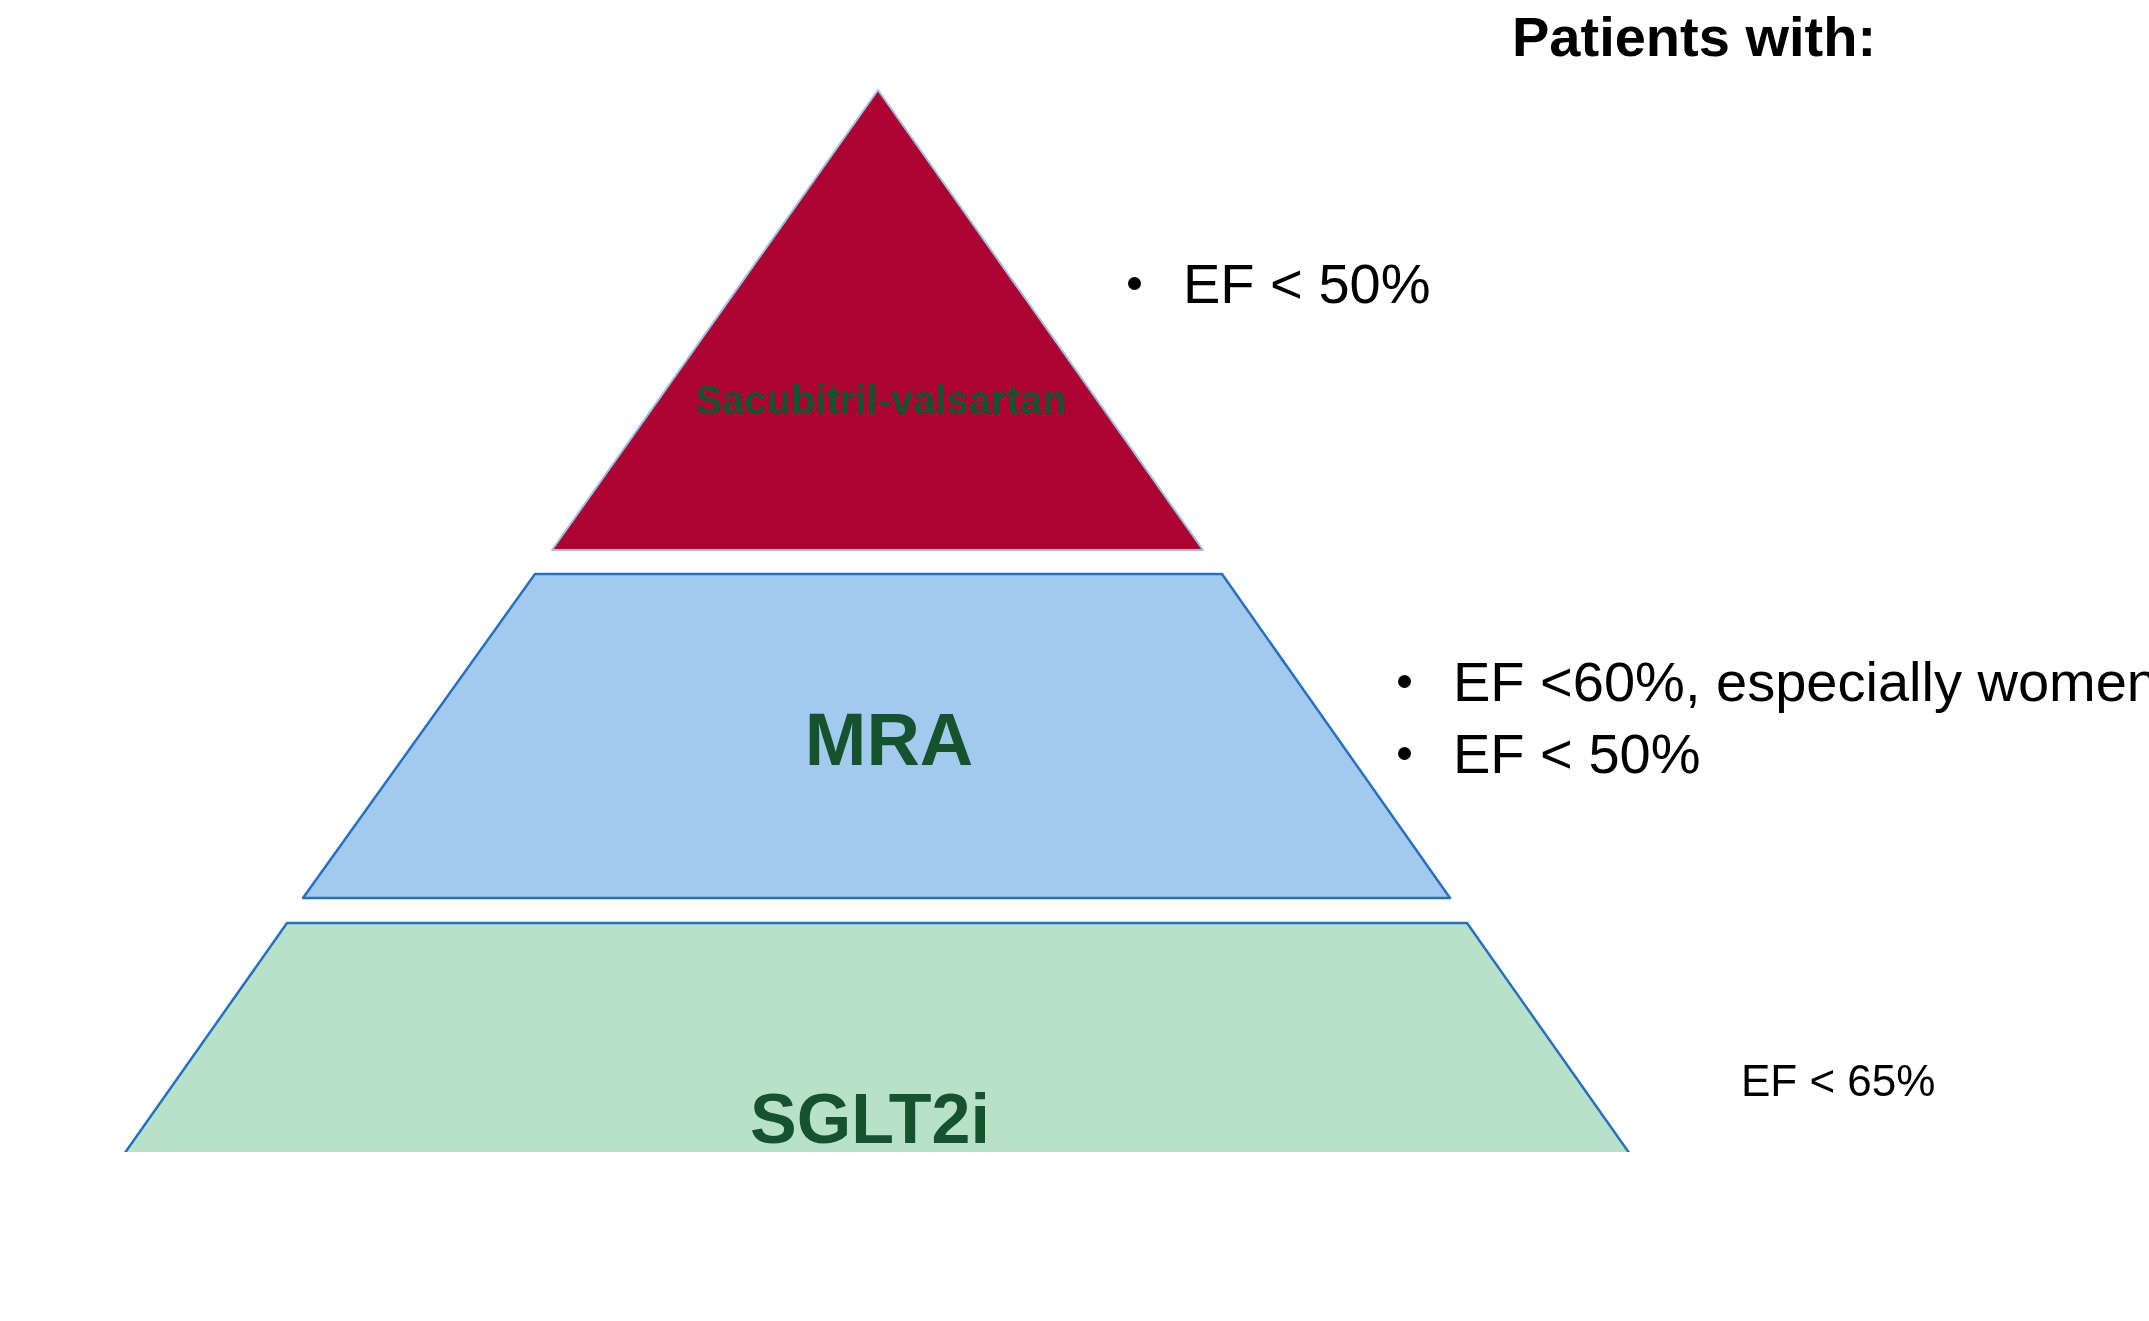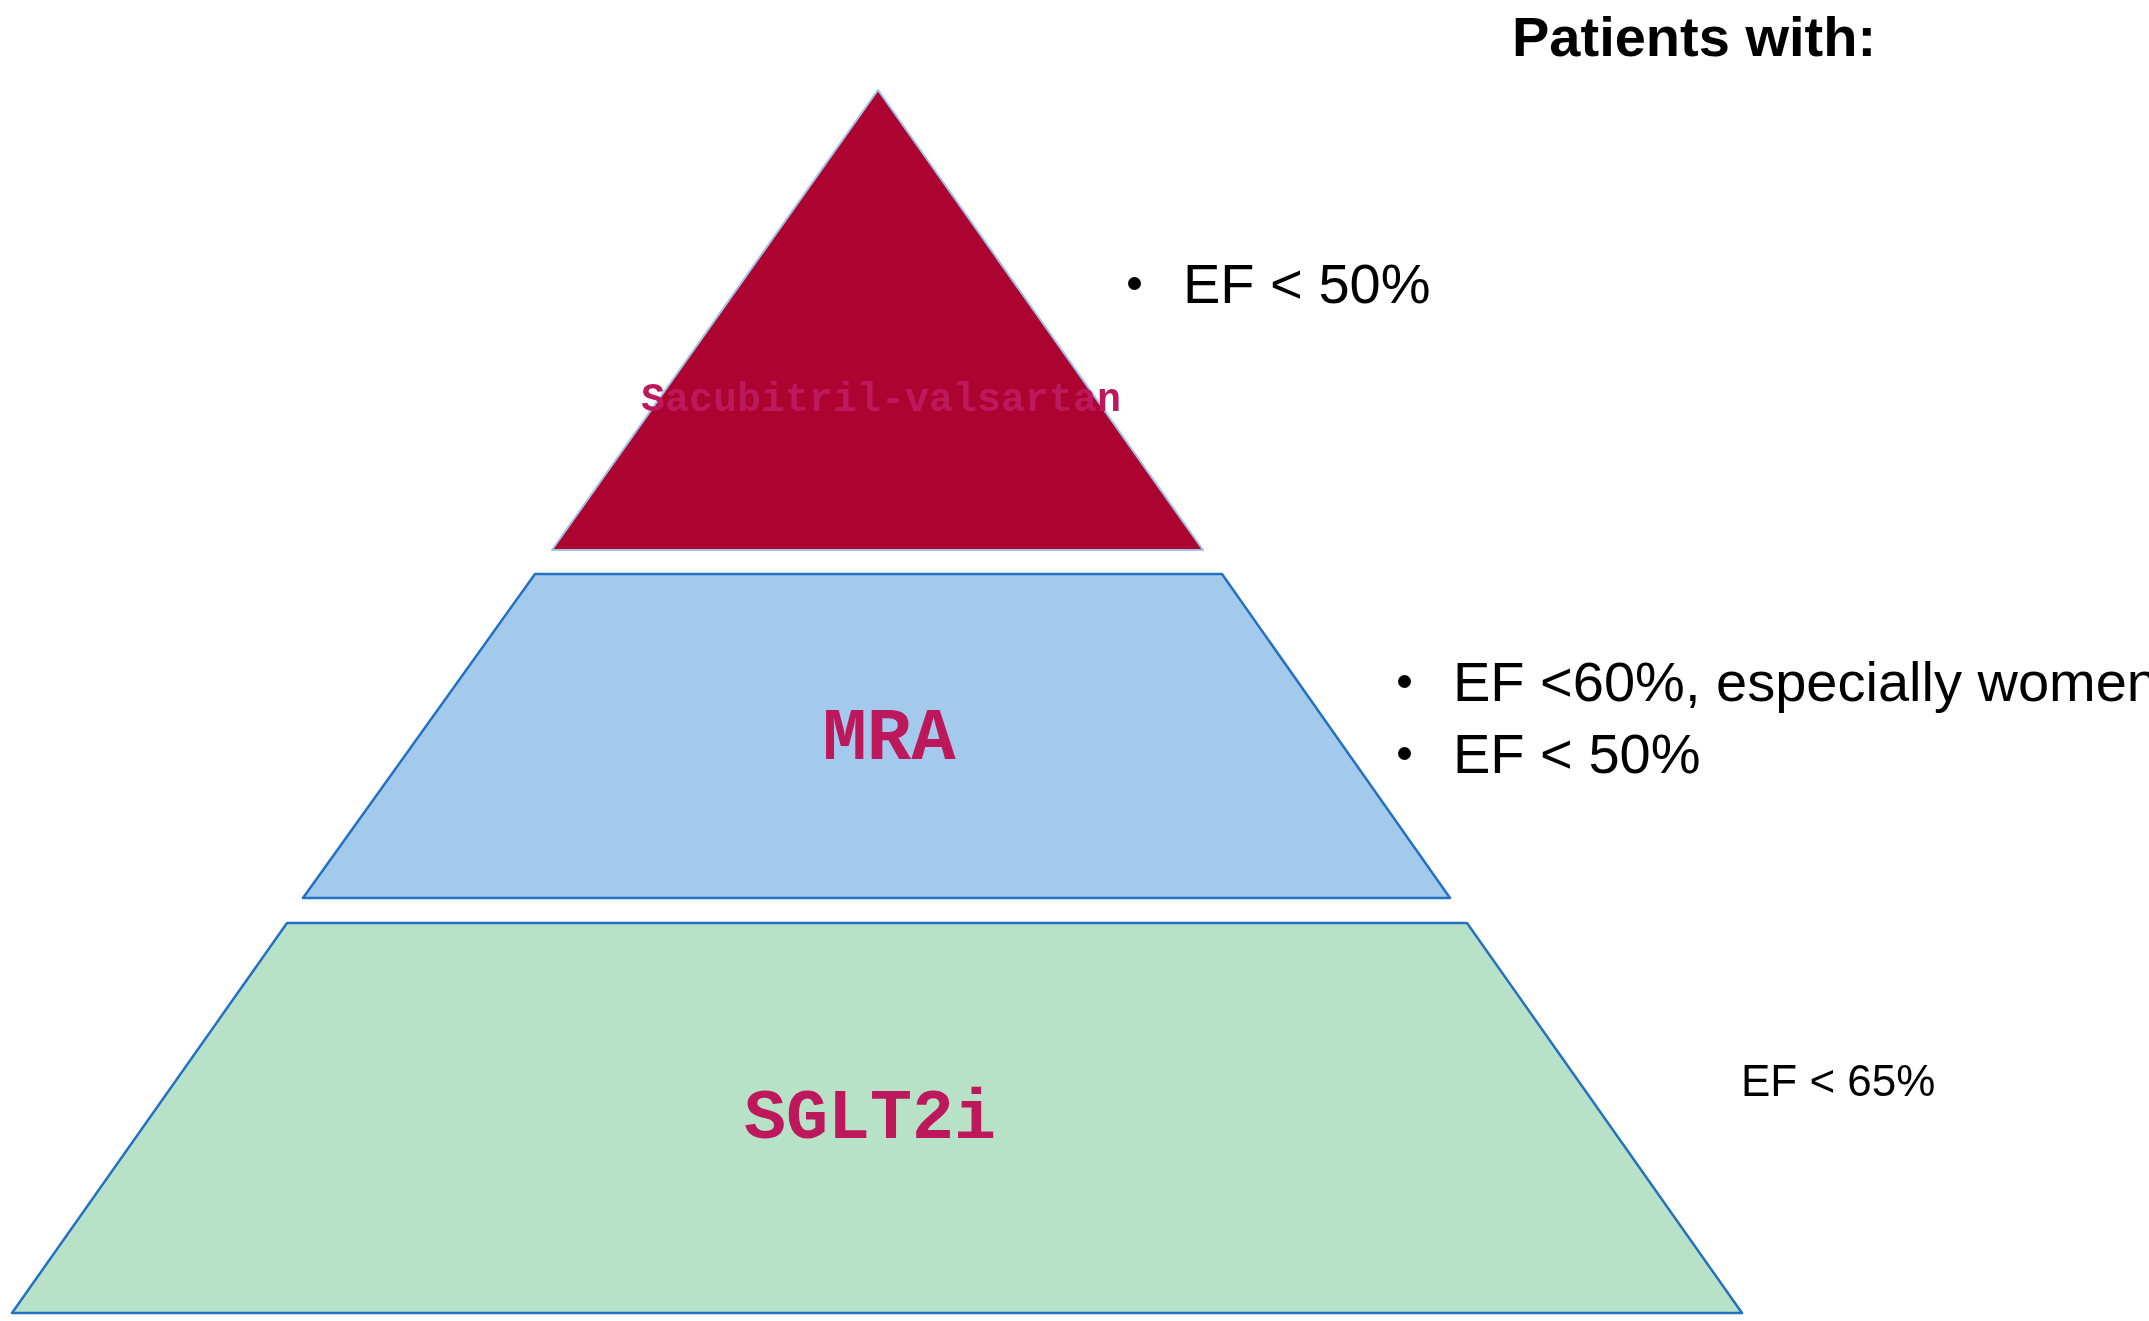--- a/index.html
+++ b/index.html
@@ -1,19 +1,19 @@
 <!DOCTYPE html>
 <html><head>
 <meta charset="utf-8">
 <style>
   html, body { margin: 0; padding: 0; background: #ffffff; }
   .canvas {
     position: relative;
     width: 2149px;
-    height: 1321px;
+    height: 1152px;
     background: #ffffff;
     overflow: hidden;
     font-family: "Liberation Sans", sans-serif;
     color: #000000;
   }
   .heading {
     position: absolute;
     left: 1512px;
     top: 4px;
     font-size: 56px;
@@ -25,24 +25,23 @@
     left: 0;
     top: 0;
     display: block;
   }
   .tier-shape-top    { stroke: #9DC3E6; stroke-width: 2;   stroke-linejoin: round; }
   .tier-shape-middle { stroke: #2471C4; stroke-width: 2.5; stroke-linejoin: round; }
   .tier-shape-bottom { stroke: #2471C4; stroke-width: 2.5; stroke-linejoin: round; }
   .tier-label {
     position: absolute;
     transform: translate(-50%, -50%);
-    color: #be185d;
+    color: #14532d;
     font-weight: bold;
     white-space: nowrap;
-    font-family: Liberation Mono, monospace;
   }
   .tier-label.top    { left: 881px; top: 400px;  font-size: 40px; }
   .tier-label.middle { left: 889px; top: 739px;  font-size: 74px; }
   .tier-label.bottom { left: 870px; top: 1119px; font-size: 70px; }
   .bullet-list {
     position: absolute;
     margin: 0;
     padding: 0;
     list-style: none;
   }

